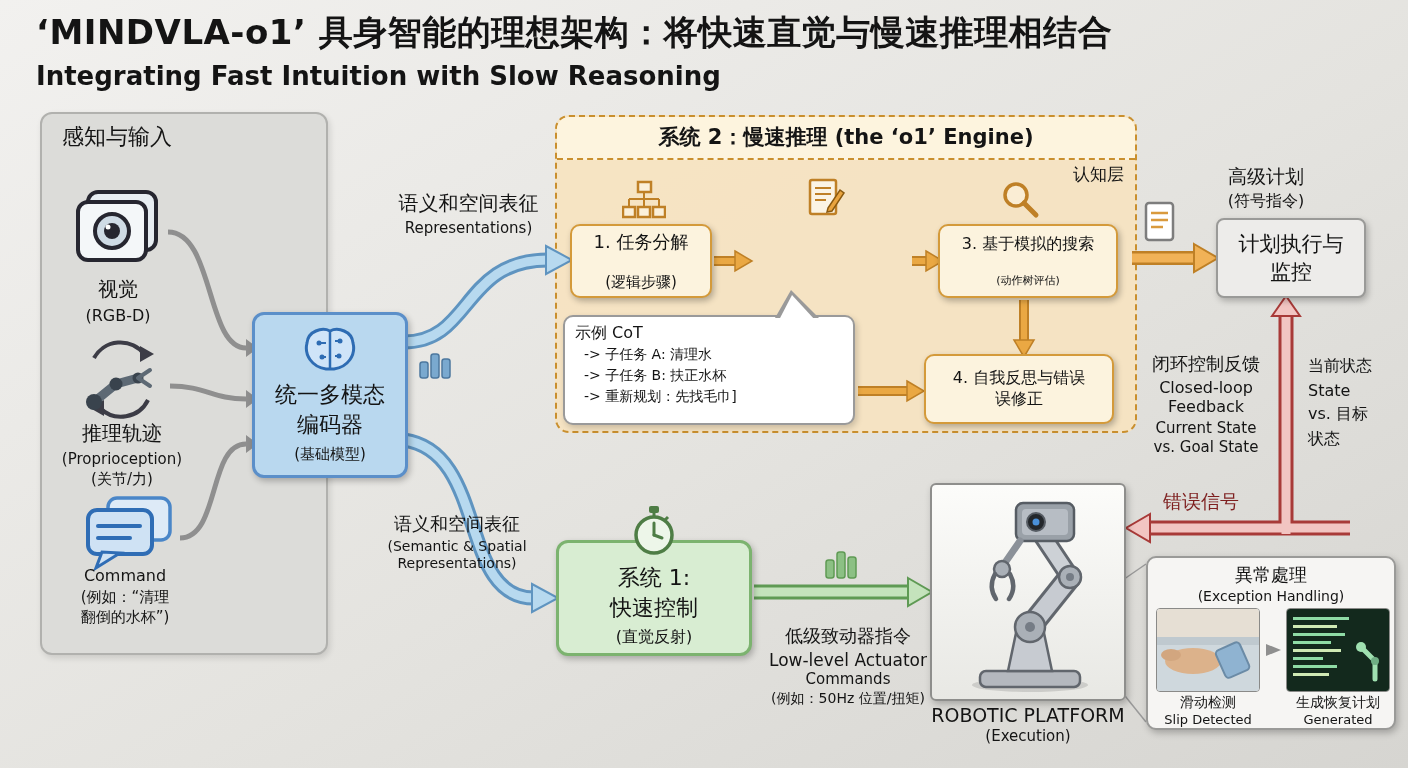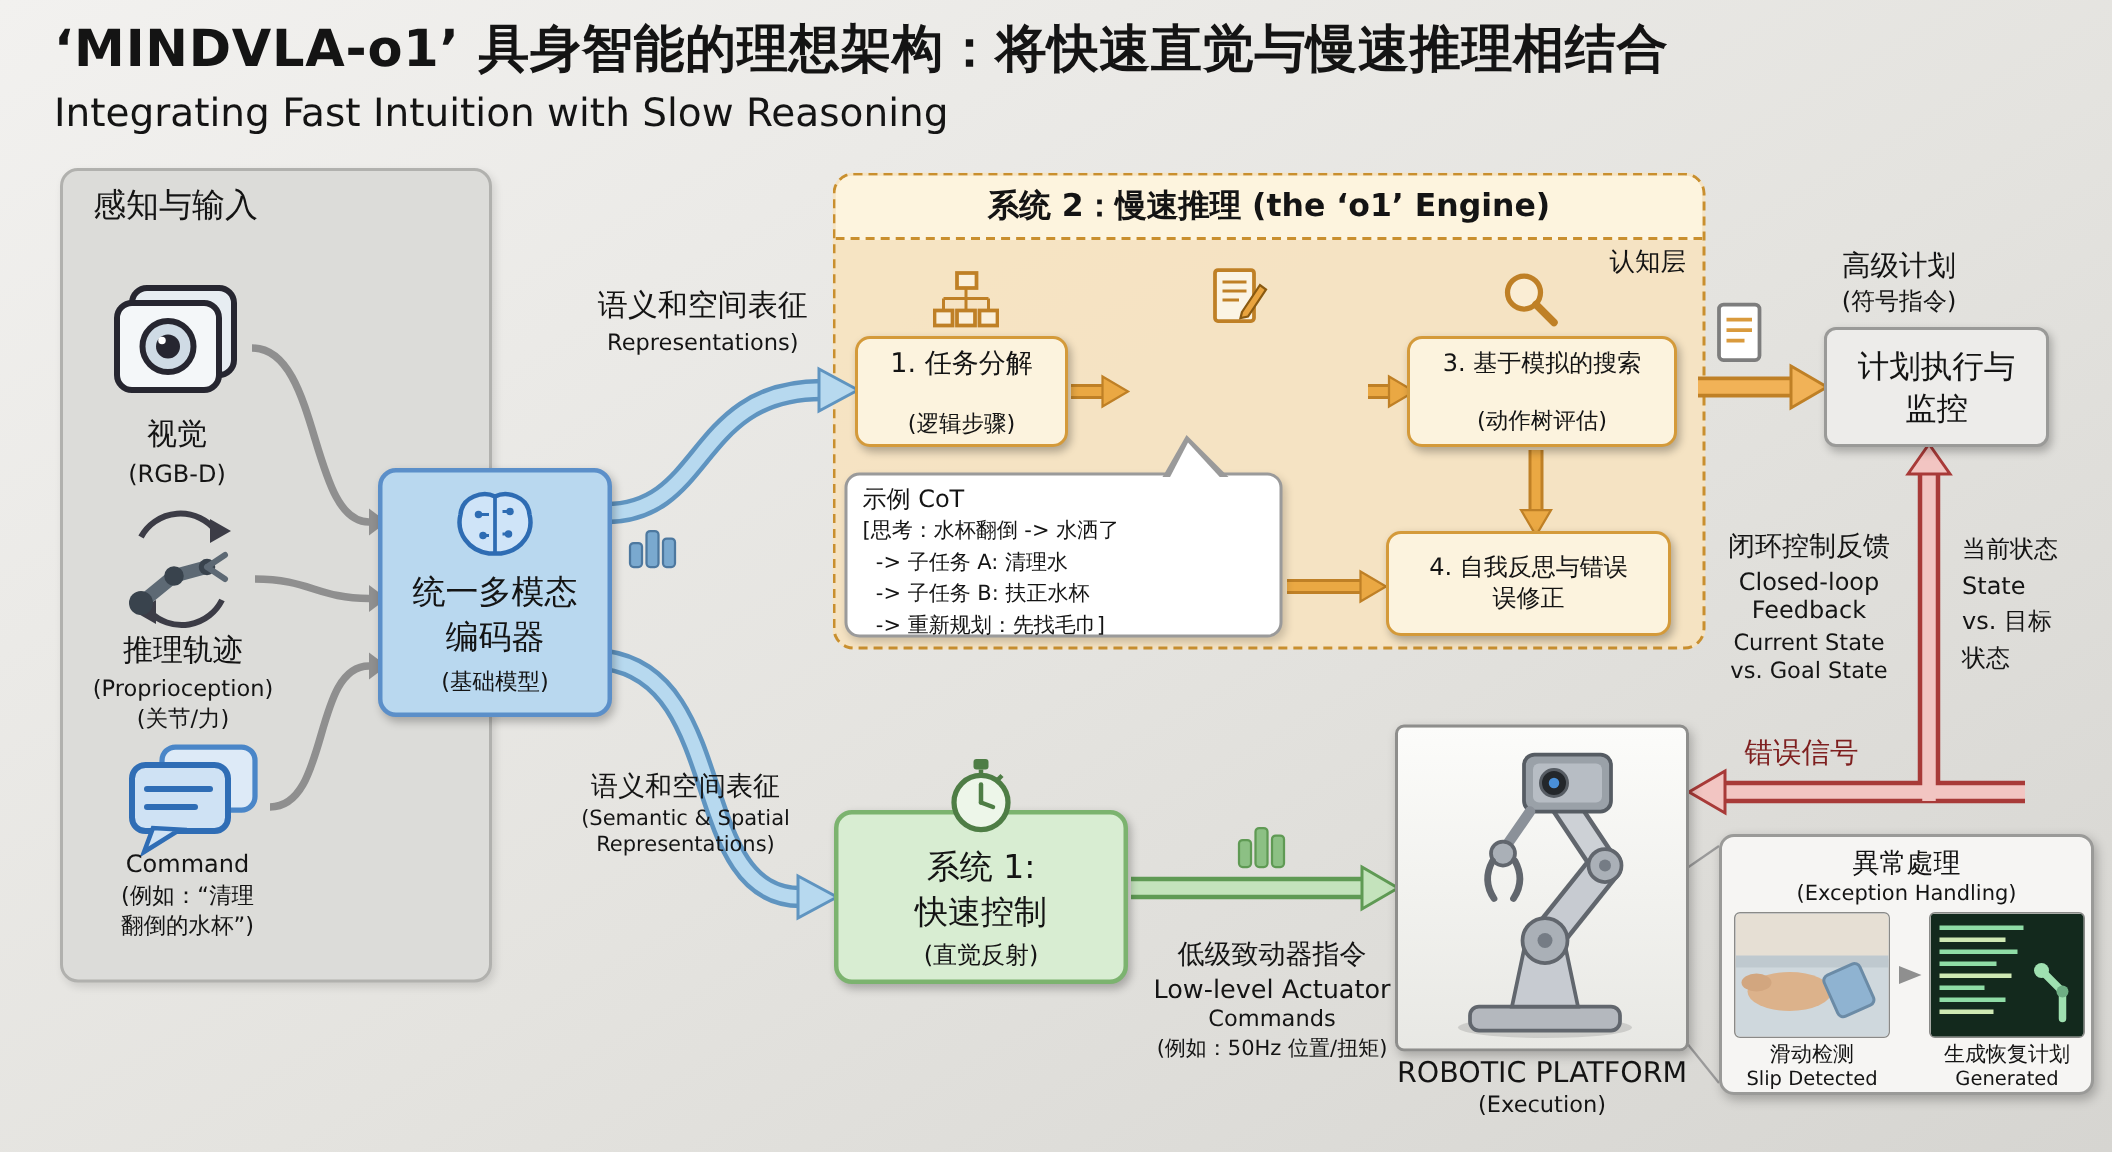--- a/index.html
+++ b/index.html
@@ -4,21 +4,21 @@
 <style>
 *{margin:0;padding:0;box-sizing:border-box}
 body{width:1408px;height:768px;font-family:"DejaVu Sans","Liberation Sans",sans-serif;color:#141414;background:#e4e3e0}
 #canvas{position:relative;width:1408px;height:768px;overflow:hidden;background:linear-gradient(150deg,#f2f1ef 0%,#e4e3df 55%,#d6d5d1 100%)}
 .abs{position:absolute}
 .z0{z-index:0}.z1{z-index:1}.z2{z-index:2}.z3{z-index:3}
 .ctr{text-align:center}
 .b{font-weight:normal}
 .nw{white-space:nowrap}
 #title{font-size:34px;font-weight:800;white-space:nowrap;letter-spacing:.5px}
-#subtitle{font-size:26px;font-weight:400;margin-top:5px}
+#subtitle{font-size:26px;font-weight:700;margin-top:5px}
 .panel{background:#dcdcd9;border:2px solid #b1b1ae;border-radius:12px;box-shadow:2px 3px 6px rgba(0,0,0,.12)}
 .fbox{display:flex;flex-direction:column;align-items:center;justify-content:center;text-align:center}
 .step{background:#fcf3de;border:2px solid #d49a3a;border-radius:10px;box-shadow:2px 3px 6px rgba(0,0,0,.28)}
 .sys2{background:rgba(246,227,192,.92);border:2.5px dashed #c98f2e;border-radius:14px}
 .sys2-header{background:rgba(253,244,223,.95);border-bottom:2px dashed #c98f2e;border-radius:12px 12px 0 0;font-weight:bold;font-size:21px;line-height:41px;text-align:center}
 .graybox{background:#edecea;border:2px solid #9a9a98;border-radius:8px;box-shadow:2px 3px 6px rgba(0,0,0,.25)}
 .greenbox{background:#d8edd2;border:3px solid #7cb36f;border-radius:12px;box-shadow:2px 3px 6px rgba(0,0,0,.25)}
 .bluebox{background:#b9d8ef;border:3px solid #5b8fc9;border-radius:12px;box-shadow:2px 3px 6px rgba(0,0,0,.25)}
 .bubble{background:#fff;border:2px solid #9a9a9a;border-radius:10px;box-shadow:2px 3px 6px rgba(0,0,0,.18)}
 .cot-line{white-space:pre;font-size:14px;line-height:1.5}
@@ -225,30 +225,29 @@
       <line x1="24" y1="23" x2="36" y2="35" stroke="#bf8026" stroke-width="5" stroke-linecap="round"></line>
     </svg>
   </div>
 
   <div class="abs z2 step fbox" style="left:570px;top:224px;width:142px;height:74px">
     <div class="b nw" style="font-size:18px">1. 任务分解</div>
     <div class="nw" style="font-size:15px;margin-top:19px">(逻辑步骤)</div>
   </div>
   <div class="abs z2 step fbox" style="left:938px;top:224px;width:180px;height:74px">
     <div class="b nw" style="font-size:16px">3. 基于模拟的搜索</div>
-    <div class="nw" style="font-size:15px;margin-top:18px">(动作树评估)</div>
+    <div class="nw" style="font-size:11px;margin-top:18px">(动作树评估)</div>
   </div>
   <div class="abs z2 step fbox" style="left:924px;top:354px;width:190px;height:70px">
     <div class="b nw" style="font-size:16px">4. 自我反思与错误</div>
     <div class="b nw" style="font-size:16px">误修正</div>
   </div>
 
   <div class="abs z2 bubble" style="left:563px;top:315px;width:292px;height:110px;padding:6px 10px">
     <div class="b nw" style="font-size:16px">示例 CoT</div>
-    <div class="cot-line">[思考：水杯翻倒 -&gt; 水洒了</div>
     <div class="cot-line">  -&gt; 子任务 A: 清理水</div>
     <div class="cot-line">  -&gt; 子任务 B: 扶正水杯</div>
     <div class="cot-line">  -&gt; 重新规划：先找毛巾]</div>
   </div>
   <div class="abs z2" style="left:775px;top:290px;width:0;height:0;border-left:16px solid transparent;border-right:28px solid transparent;border-bottom:28px solid #9a9a9a"></div>
   <div class="abs z3" style="left:779px;top:295px;width:0;height:0;border-left:13px solid transparent;border-right:23px solid transparent;border-bottom:25px solid #ffffff"></div>
 
   <div class="abs z2" style="left:1142px;top:200px">
     <svg width="36" height="44" viewBox="0 0 36 44">
       <rect x="4" y="3" width="27" height="37" rx="3" fill="#ffffff" stroke="#7d7d7d" stroke-width="2.5"></rect>

